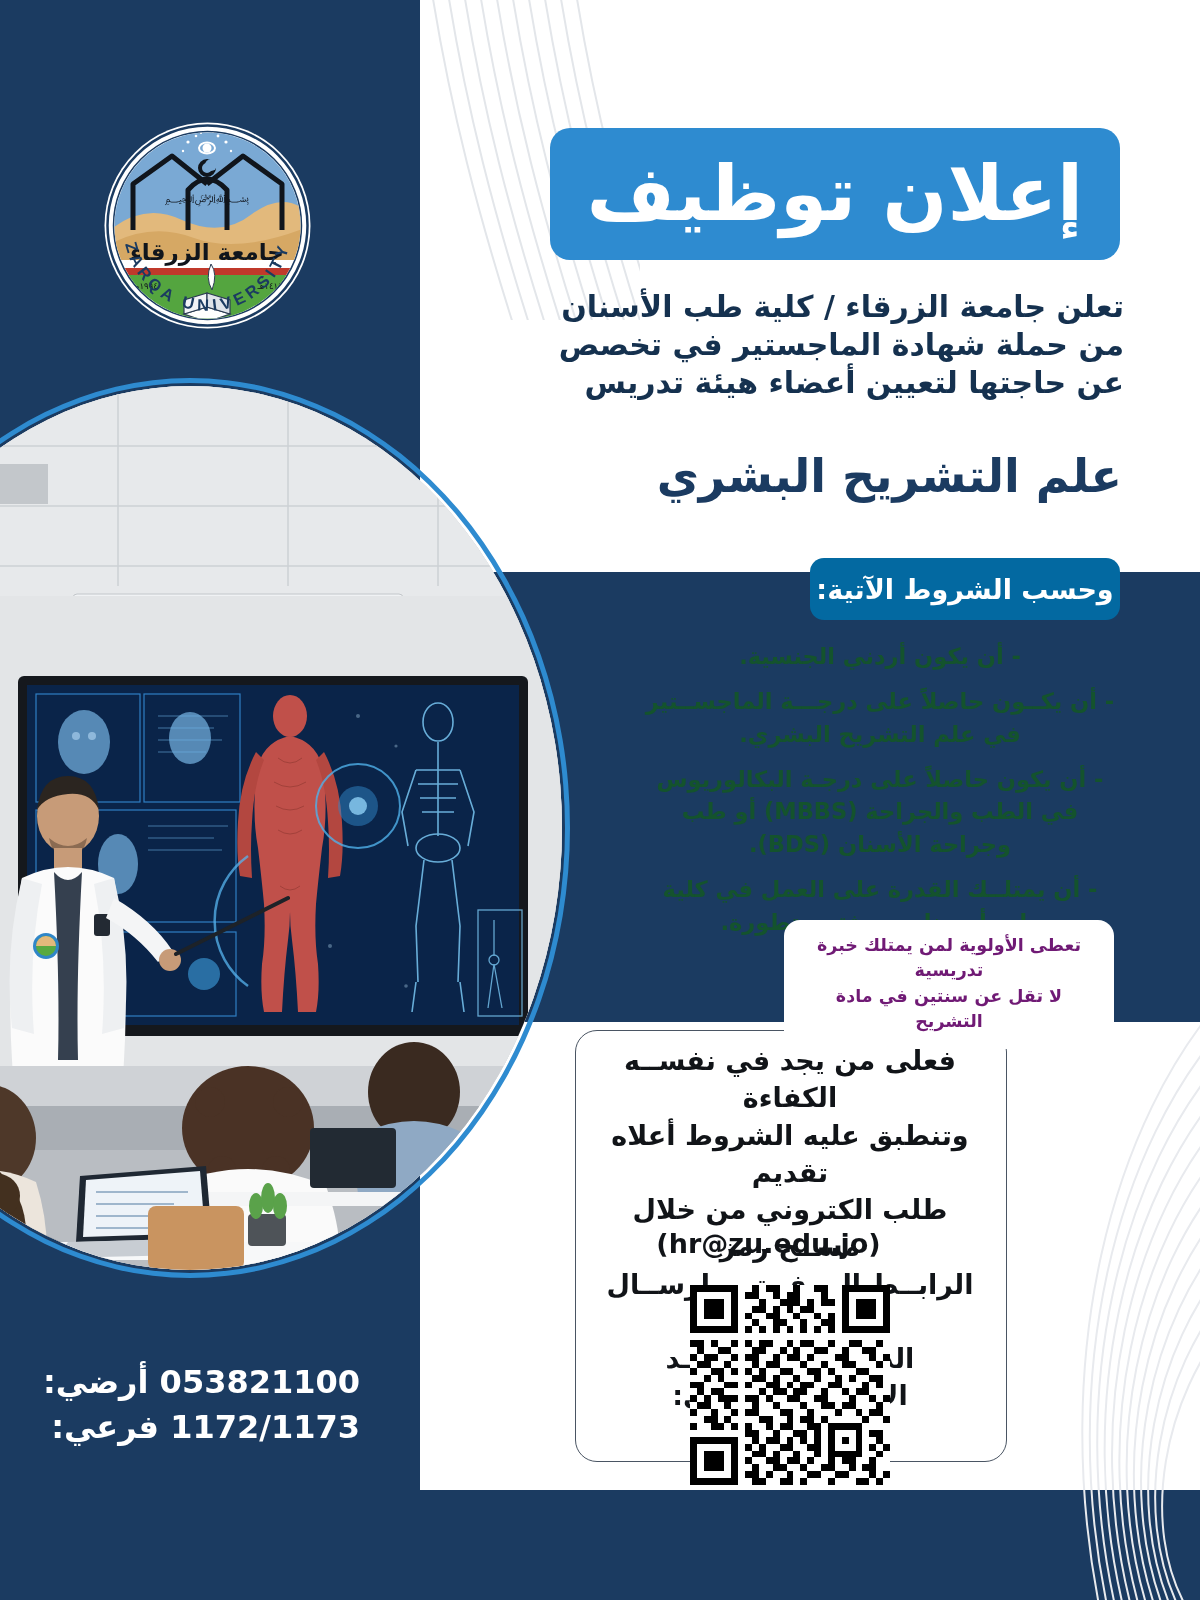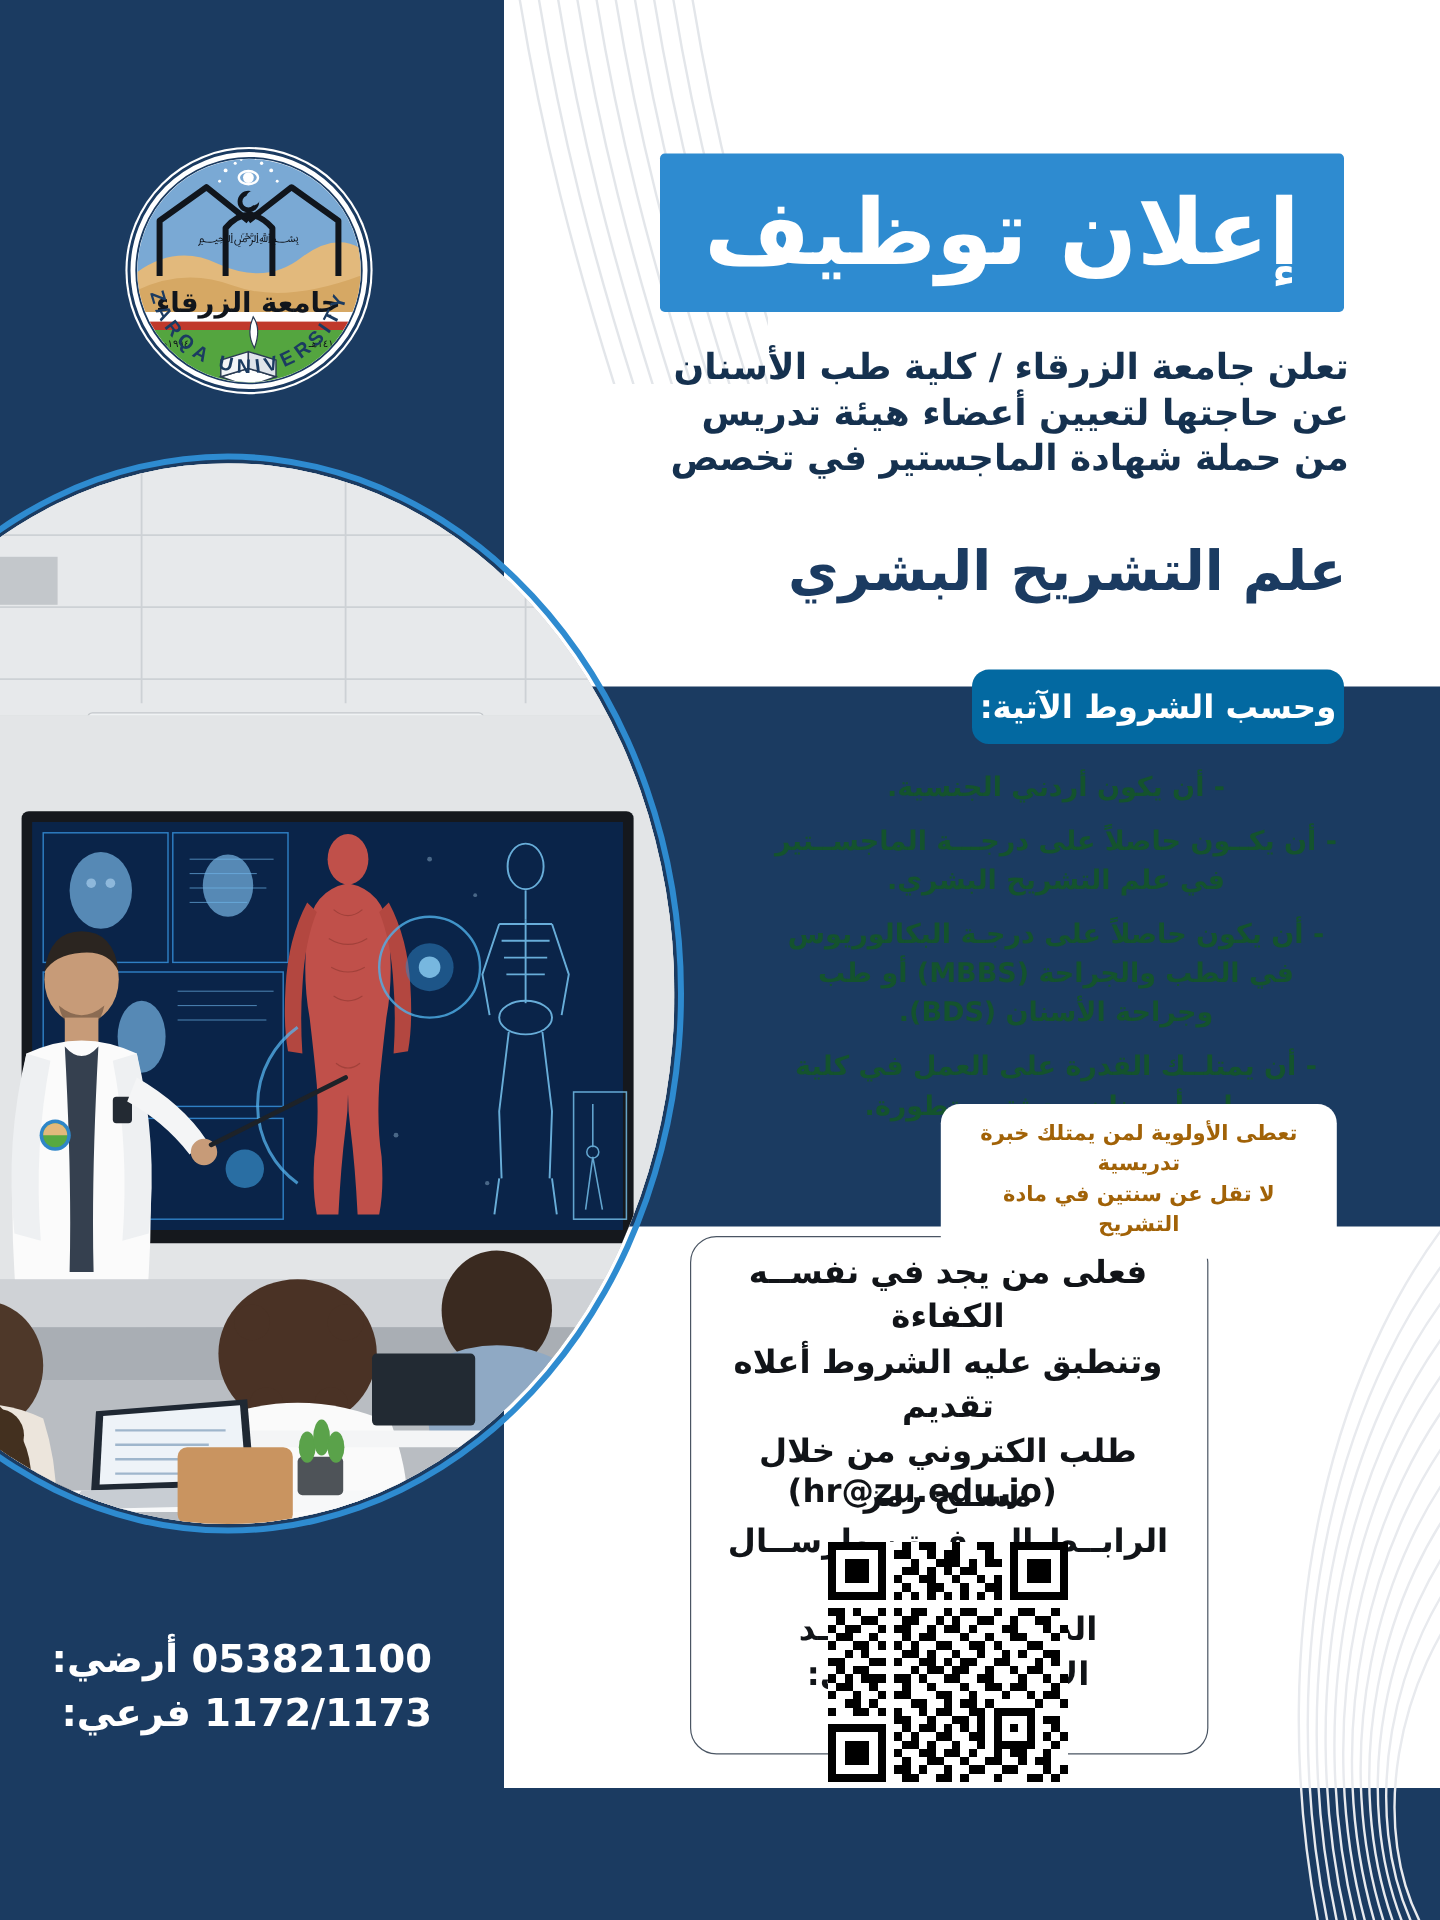--- a/index.html
+++ b/index.html
@@ -52,21 +52,21 @@
   .photo-clip{
     position:absolute;left:8px;top:8px;width:744px;height:884px;
     border-radius:50%;overflow:hidden;z-index:2;background:#c9ccd0;
   }
   .photo-inner{position:absolute;left:0;top:0;width:744px;height:884px;}
   .photo-inner svg{display:block;width:100%;height:100%;}
 
   
   .title-badge{
     position:absolute;right:80px;top:128px;width:570px;height:132px;
-    background:#2E8BD0;border-radius:4px;z-index:10;
+    background:#2E8BD0;border-radius:20px;z-index:10;
     display:flex;align-items:center;justify-content:center;
   }
   .title-badge .t{
     color:#ffffff;font-size:76px;font-weight:bold;line-height:1;
     letter-spacing:-1px;white-space:nowrap;
   }
 
   
   .intro{
     position:absolute;right:76px;top:288px;width:580px;z-index:10;
@@ -99,21 +99,21 @@
     text-align:center;color:#14532d;font-size:22.5px;line-height:1.46;
     font-weight:600;
   }
   .cond-list li{list-style:none;margin:0 0 12px 0;padding:0;}
   .cond-list ul{margin:0;padding:0;}
 
   .note-box{
     position:absolute;right:86px;top:920px;width:330px;
     background:#ffffff;border-radius:16px;z-index:11;
     padding:13px 16px 14px 16px;box-sizing:border-box;
-    text-align:center;color:#a16207;
+    text-align:center;color:#701a75;
     font-size:17.5px;line-height:1.45;font-weight:600;
   }
 
   
   .apply-card{
     position:absolute;left:575px;top:1030px;width:430px;height:430px;
     border:1.5px solid #4a5563;border-radius:22px;background:#ffffff;z-index:6;
   }
   .apply-text{
     position:absolute;left:575px;top:1042px;width:430px;z-index:9;
@@ -473,22 +473,22 @@
   </div>
 
   <div class="cond-panel"></div>
 
   <div class="title-badge">
     <span class="t">إعلان توظيف</span>
   </div>
 
   <div class="intro">
     <div>تعلن جامعة الزرقاء / كلية طب الأسنان</div>
+    <div>من حملة شهادة الماجستير في تخصص</div>
     <div>عن حاجتها لتعيين أعضاء هيئة تدريس</div>
-    <div>من حملة شهادة الماجستير في تخصص</div>
   </div>
   <div class="specialty">علم التشريح البشري</div>
 
   <div class="cond-badge">
     <span class="t">وحسب الشروط الآتية:</span>
   </div>
 
   <div class="cond-list">
     <ul>
       <li>- أن يكون أردني الجنسية.</li>

